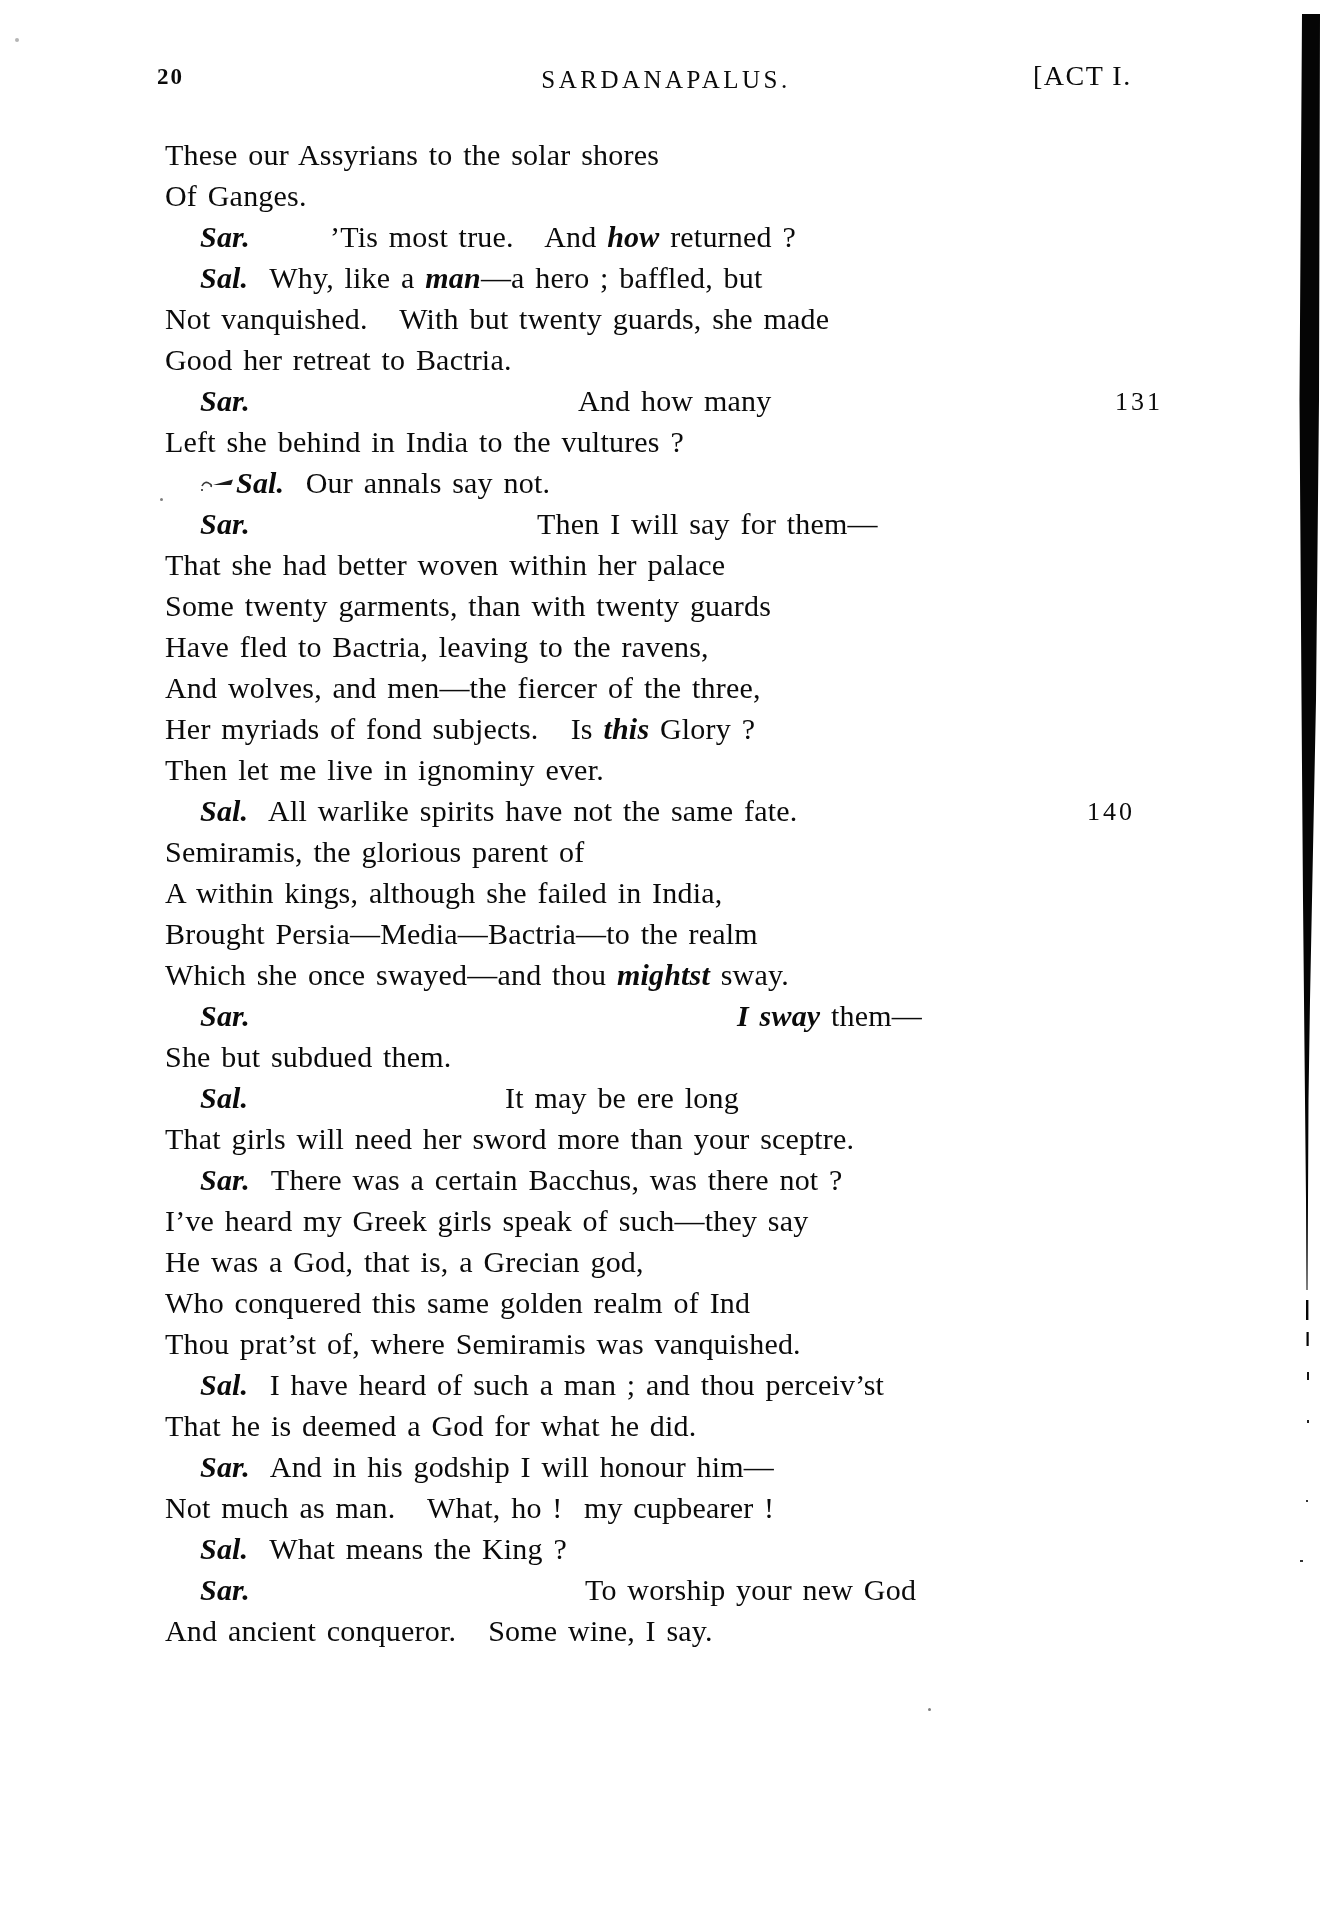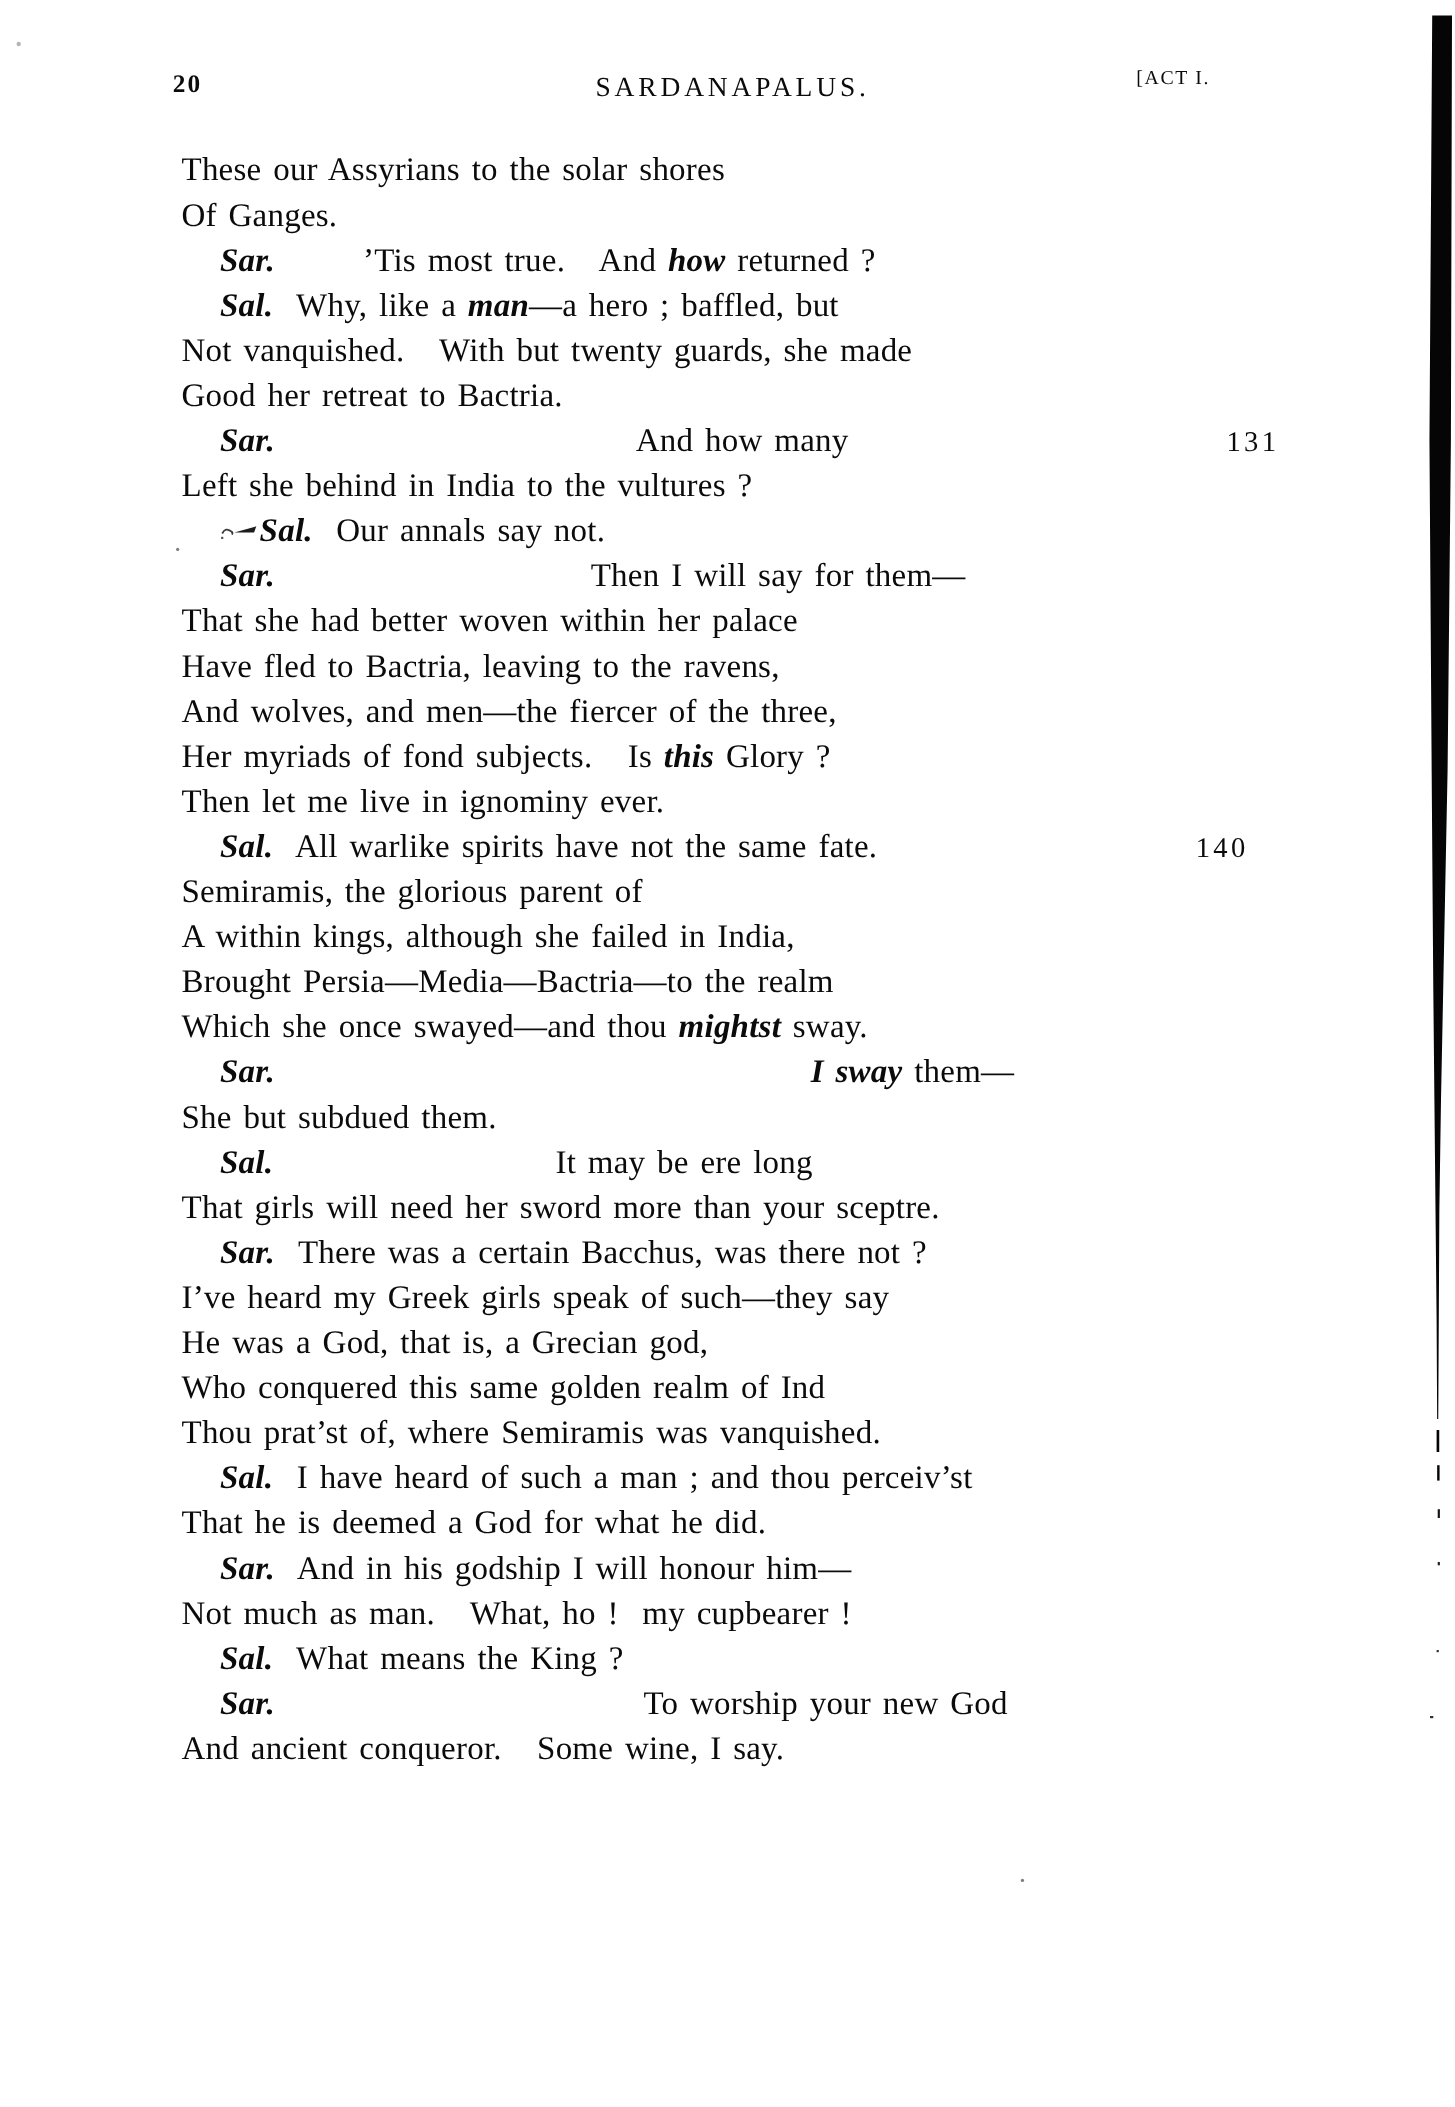--- a/index.html
+++ b/index.html
@@ -16,21 +16,21 @@
   .page-number{
     position:absolute;left:157px;top:64px;
     font-size:23px;letter-spacing:2px;font-weight:bold;
   }
   .running-title{
     position:absolute;left:666px;top:66px;transform:translateX(-50%);
     font-size:25px;letter-spacing:3.5px;white-space:pre;
   }
   .act-label{
     position:absolute;left:1033px;top:60px;
-    font-size:18px;letter-spacing:1.5px;white-space:pre;font-family:Liberation Serif, serif;
+    font-size:28px;letter-spacing:1.5px;white-space:pre;font-family:Liberation Serif, serif;
   }
   
   .text-block{
     position:absolute;left:165px;top:134px;right:0;
   }
   .line{
     position:relative;
     height:41px;line-height:41px;
     font-size:30px;
     letter-spacing:.2px;word-spacing:3px;
@@ -70,20 +70,21 @@
       <div class="line" style="padding-left: 0px;"><span>Good her retreat to Bactria.</span></div>
       <div class="line" style="padding-left: 35px;"><span class="it">Sar.</span><span class="cont" style="left: 413px;"><span>And how many</span></span><span class="lnum" style="left: 950px;">131</span></div>
       <div class="line" style="padding-left: 0px;"><span>Left she behind in India to the vultures ?</span></div>
       <div class="line" style="padding-left: 35px;"><span class="smudge"><svg width="36" height="16" viewBox="0 0 36 16">
             <path d="M2,11 q3,-6 8,-2 q2,1 1,3" fill="none" stroke="#3a3a3a" stroke-width="1.6"></path>
             <path d="M13,10 L33,4.5 L31,10 Z" fill="#1c1c1c"></path>
             <rect x="1" y="14" width="2" height="2" fill="#555"></rect>
           </svg></span><span class="it">Sal.</span><span>  Our annals say not.</span></div>
       <div class="line" style="padding-left: 35px;"><span class="it">Sar.</span><span class="cont" style="left: 372px;"><span>Then I will say for them—</span></span></div>
       <div class="line" style="padding-left: 0px;"><span>That she had better woven within her palace</span></div>
+      <div class="line" style="padding-left: 0px;"><span>Some twenty garments, than with twenty guards</span></div>
       <div class="line" style="padding-left: 0px;"><span>Have fled to Bactria, leaving to the ravens,</span></div>
       <div class="line" style="padding-left: 0px;"><span>And wolves, and men—the fiercer of the three,</span></div>
       <div class="line" style="padding-left: 0px;"><span>Her myriads of fond subjects.   Is </span><span class="it">this</span><span> Glory ?</span></div>
       <div class="line" style="padding-left: 0px;"><span>Then let me live in ignominy ever.</span></div>
       <div class="line" style="padding-left: 35px;"><span class="it">Sal.</span><span>  All warlike spirits have not the same fate.</span><span class="lnum" style="left: 922px;">140</span></div>
       <div class="line" style="padding-left: 0px;"><span>Semiramis, the glorious parent of</span></div>
       <div class="line" style="padding-left: 0px;"><span>A within kings, although she failed in India,</span></div>
       <div class="line" style="padding-left: 0px;"><span>Brought Persia—Media—Bactria—to the realm</span></div>
       <div class="line" style="padding-left: 0px;"><span>Which she once swayed—and thou </span><span class="it">mightst</span><span> sway.</span></div>
       <div class="line" style="padding-left: 35px;"><span class="it">Sar.</span><span class="cont" style="left: 572px;"><span class="it">I sway</span><span> them—</span></span></div>

